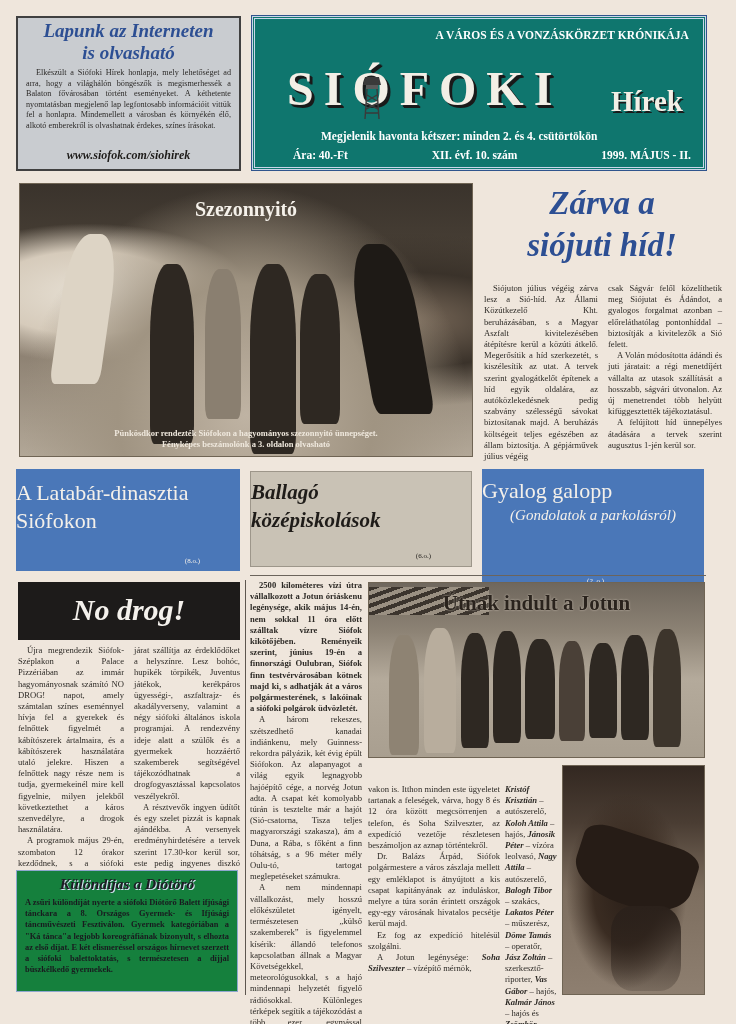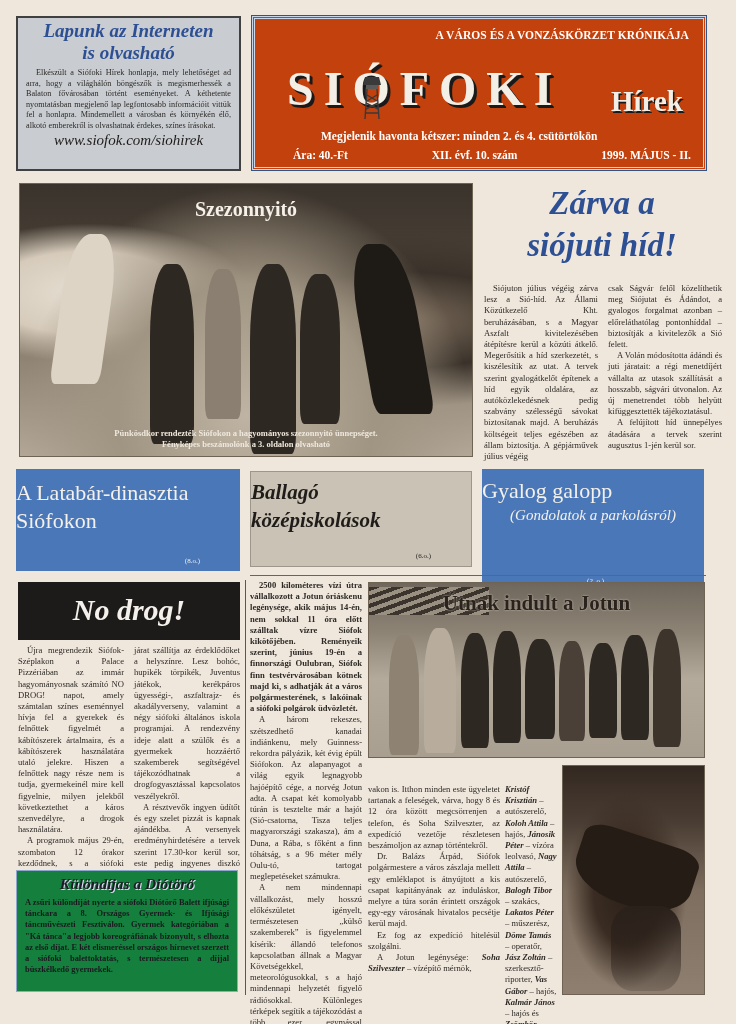--- a/index.html
+++ b/index.html
@@ -20,28 +20,28 @@
   }
   #inet .title {
     font-style: italic; font-weight: bold; color: #2d4f93;
     font-size: 19px; line-height: 22px; text-align: center;
   }
   #inet .body {
     font-size: 8.2px; line-height: 10.6px; text-align: justify;
     text-indent: 10px; margin-top: 4px; color: #2c2a28;
   }
   #inet .url {
-    font-style: italic; font-weight: normal; font-size: 15px;
-    text-align: center; margin-top: 0; color: #1e1c1a;
+    font-style: italic; font-weight: bold; font-size: 12px;
+    text-align: center; margin-top: 16px; color: #1e1c1a;
   }
 
   
   #mast {
     left: 252px; top: 16px; width: 454px; height: 154px;
-    background: #c2410c; border: 3px double #c9d6ea;
+    background: #0f766e; border: 3px double #c9d6ea;
     outline: 1px solid #2f548c;
     color: #fff;
   }
   #mast .tagline {
     position: absolute; right: 14px; top: 10px;
     font-size: 11.5px; font-weight: bold; letter-spacing: 0.1px;
   }
   #mast .logo {
     position: absolute; left: 32px; top: 42px;
     font-size: 48px; font-weight: bold; letter-spacing: 10px;

